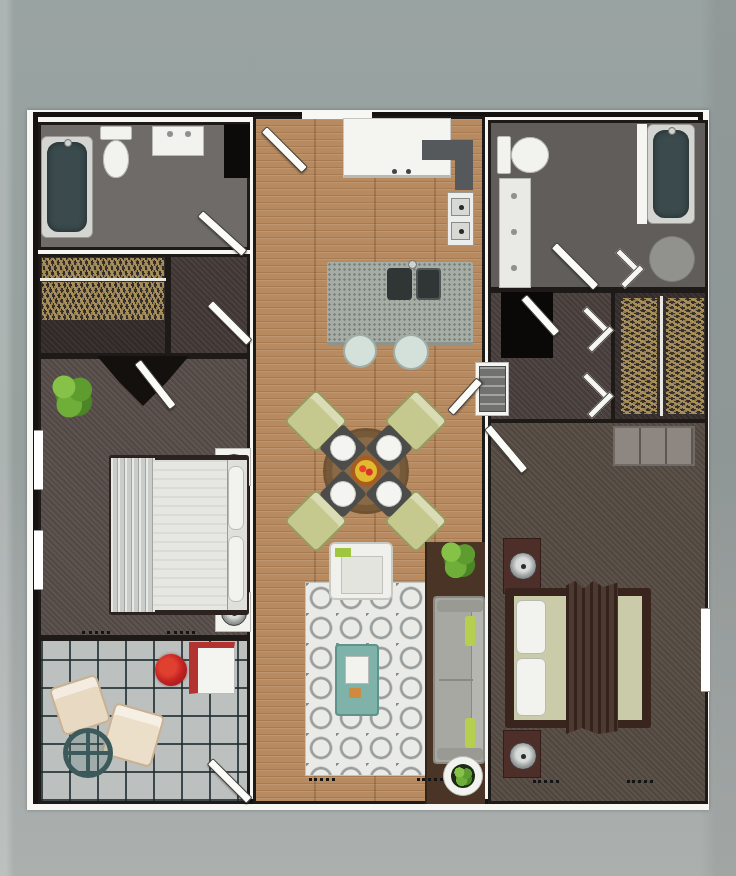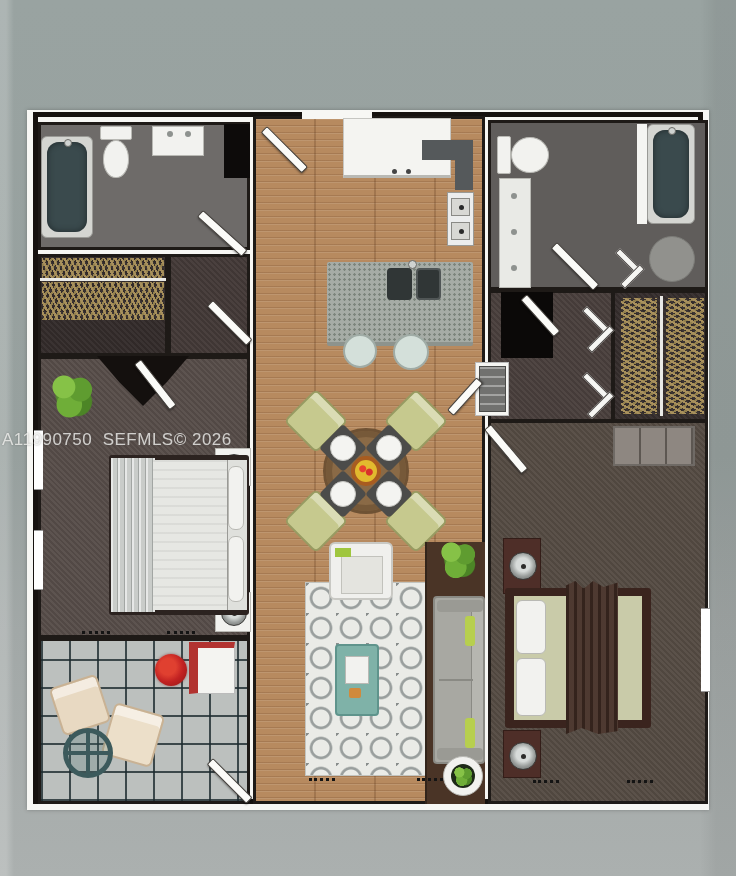--- a/index.html
+++ b/index.html
@@ -245,14 +245,13 @@
       <div class="f" style="left:61px;top:-7px;width:52px;height:153px;background:#452f26;background-image:repeating-linear-gradient(90deg, rgba(0,0,0,.25) 0 3px, rgba(255,255,255,.05) 3px 8px);clip-path:polygon(0 3%,18% 0,34% 5%,52% 0,72% 4%,100% 1%,100% 98%,62% 100%,30% 96%,0 100%);"></div>
     </div>
     <div class="f" style="left:476px;top:620px;width:38px;height:48px;background:#4e2e28;border:1px solid #331d18;"></div>
     <div class="lamp" style="left:482px;top:632px;width:26px;height:26px;"></div>
     <div class="f" style="left:674px;top:498px;width:9px;height:84px;background:#fff;border-top:1px solid #999;border-bottom:1px solid #999;"></div>
     <div class="vent" style="left:506px;top:670px;width:26px;"></div>
     <div class="vent" style="left:600px;top:670px;width:26px;"></div>
 
   </div>
 
-  <div id="watermark">A11990750  SEFMLS© 2026</div>
 </div>
 
 </body></html>

